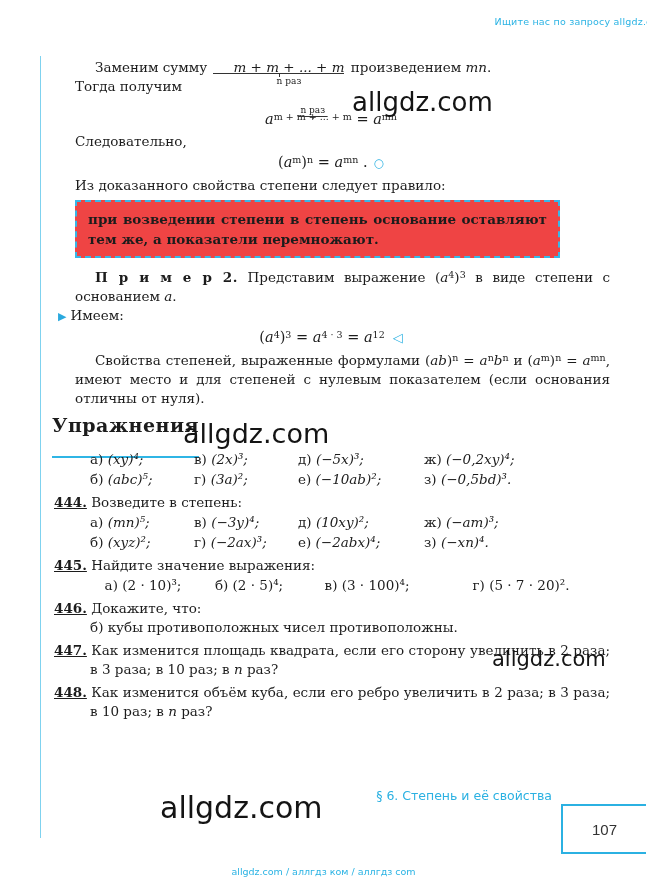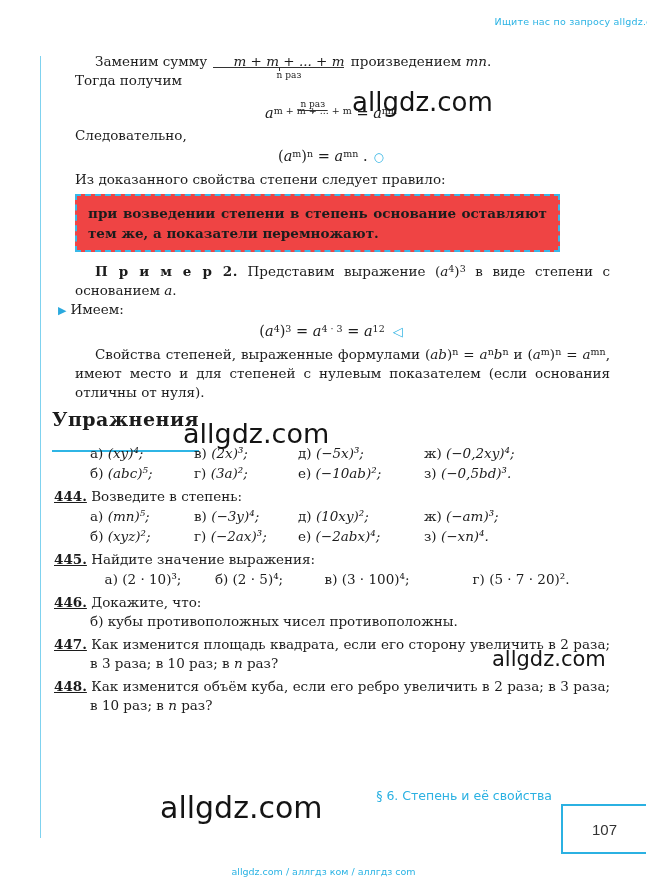--- a/index.html
+++ b/index.html
@@ -4,21 +4,21 @@
 <style>
   html,body{margin:0;padding:0;}
   body{width:647px;height:884px;position:relative;background:#ffffff;overflow:hidden;
        font-family:"DejaVu Serif","Liberation Serif",serif;color:#1c1c1c;font-size:13.5px;line-height:19px;}
   .chrome{font-family:"DejaVu Sans","Liberation Sans",sans-serif;text-align:center;}
   .top-note{position:absolute;top:12px;left:0;width:100%;text-align:right;font-size:9.5px;color:#2ab3e4;letter-spacing:0.2px;padding-left:20px;}
   .left-rule{position:absolute;left:40px;top:56px;width:1px;height:782px;background:#7fd2ef;}
   .content{position:absolute;left:52px;top:52px;width:558px;}
   .para{margin:0 0 0 23px;text-align:justify;}
   .indent{text-indent:20px;}
-  .mt6{}
+  .mt6{margin-top:6px;}
   .mv,i{font-style:italic;}
   sup{font-size:9.5px;line-height:0;vertical-align:4.5px;}
   .formula{text-align:center;margin:0 0 2px 0;line-height:22px;font-size:14.5px;}
   .f2{padding-top:12px;}
   
   .sumgrp{position:relative;display:inline-block;padding:0 2px;white-space:nowrap;}
   .ubrace{position:absolute;left:2px;right:2px;top:15px;border-top:1px solid #333;}
   .ubrace::after{content:"";position:absolute;left:50%;top:0;width:1px;height:3px;background:#333;}
   .ulabel{position:absolute;top:18px;left:50%;transform:translateX(-50%);font-size:9px;line-height:10px;white-space:nowrap;}
   

